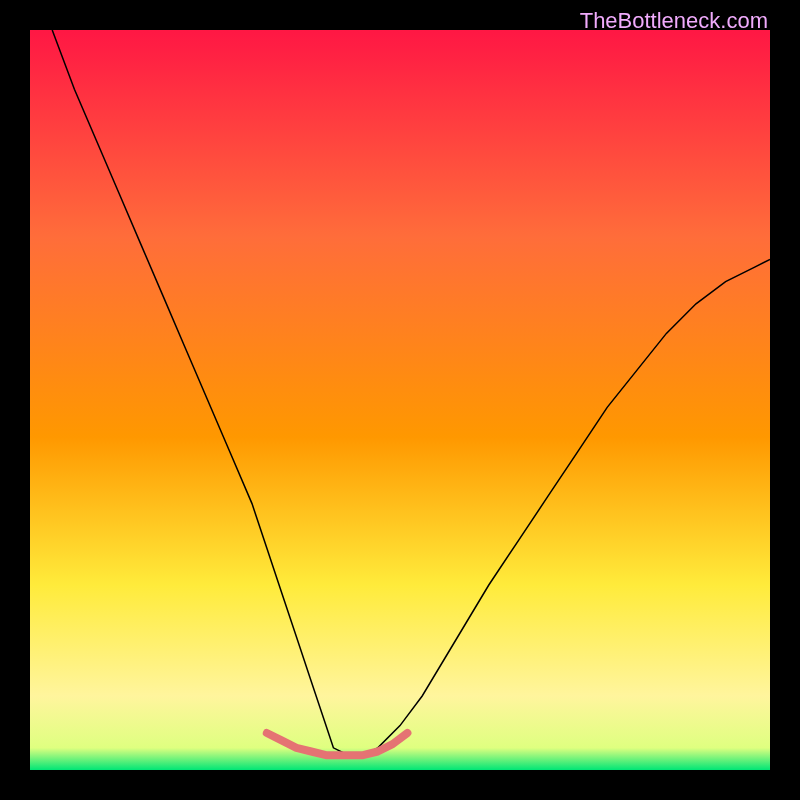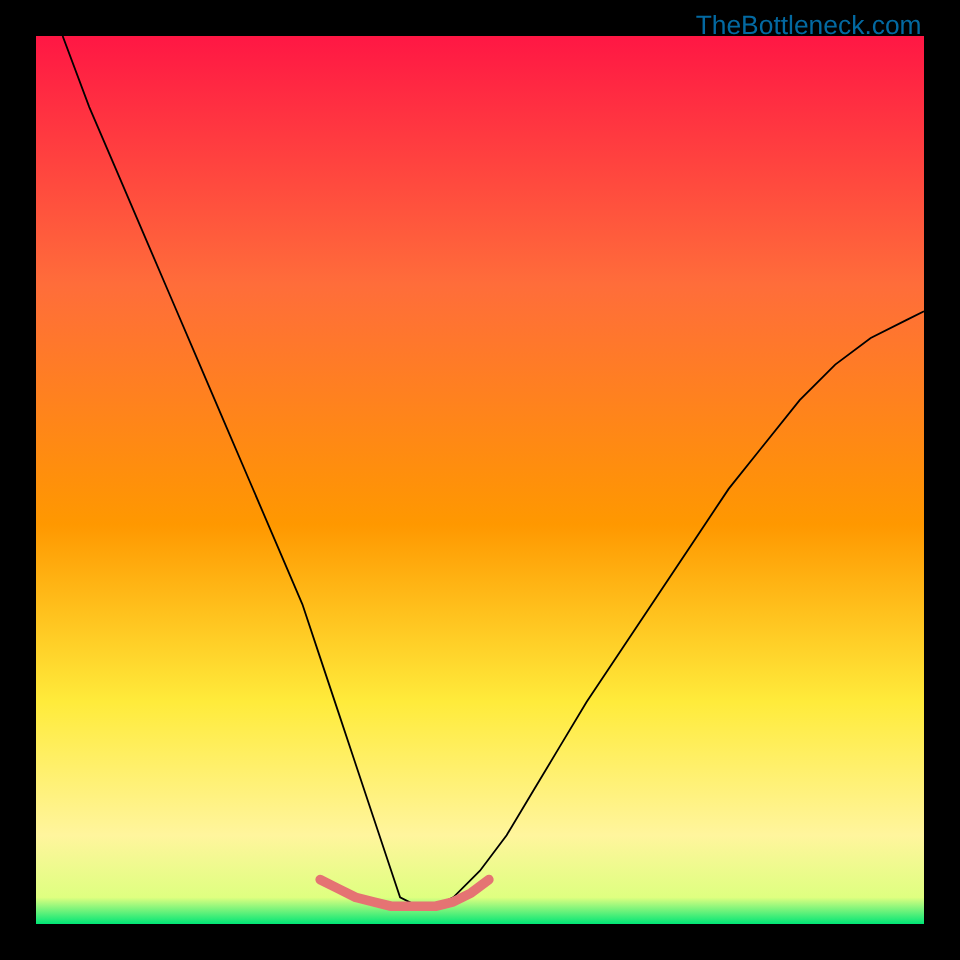--- a/index.html
+++ b/index.html
@@ -15,21 +15,21 @@
     position: absolute;
     left: 30px;
     top: 30px;
     width: 740px;
     height: 740px;
   }
   .watermark {
     position: absolute;
     top: 8px;
     right: 32px;
-    color: #0369a1;
+    color: #f0abfc;
     font-size: 22px;
     font-weight: normal;
     z-index: 10;
   }
   svg {
     display: block;
   }
 </style>
 </head>
 <body>

